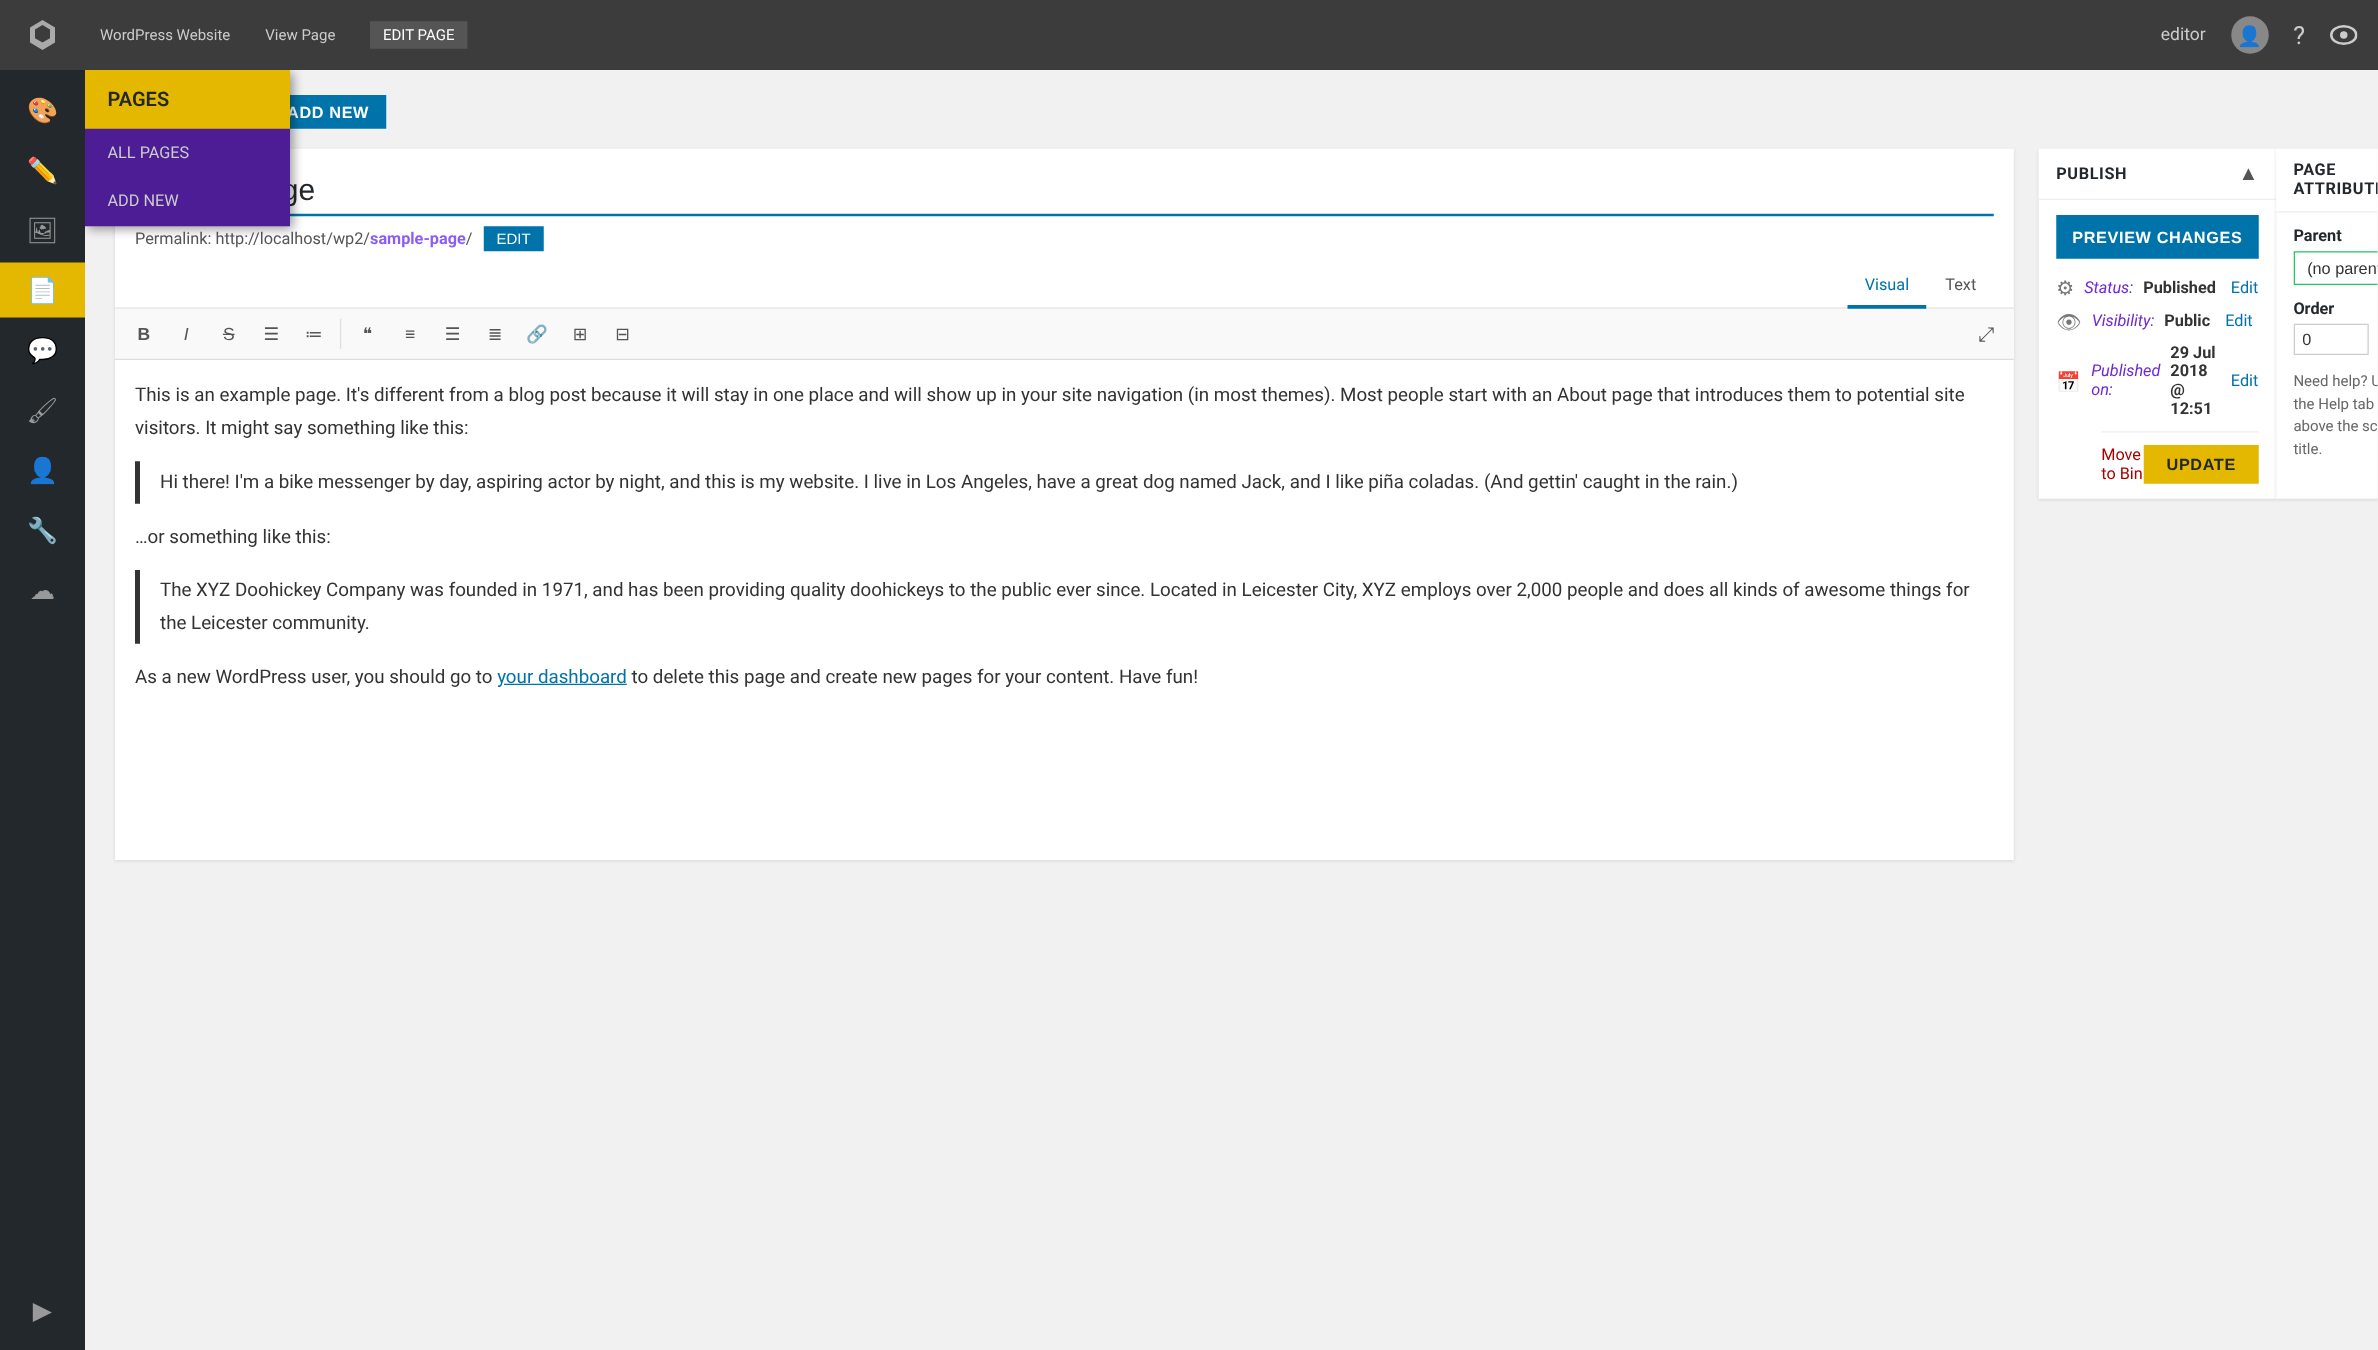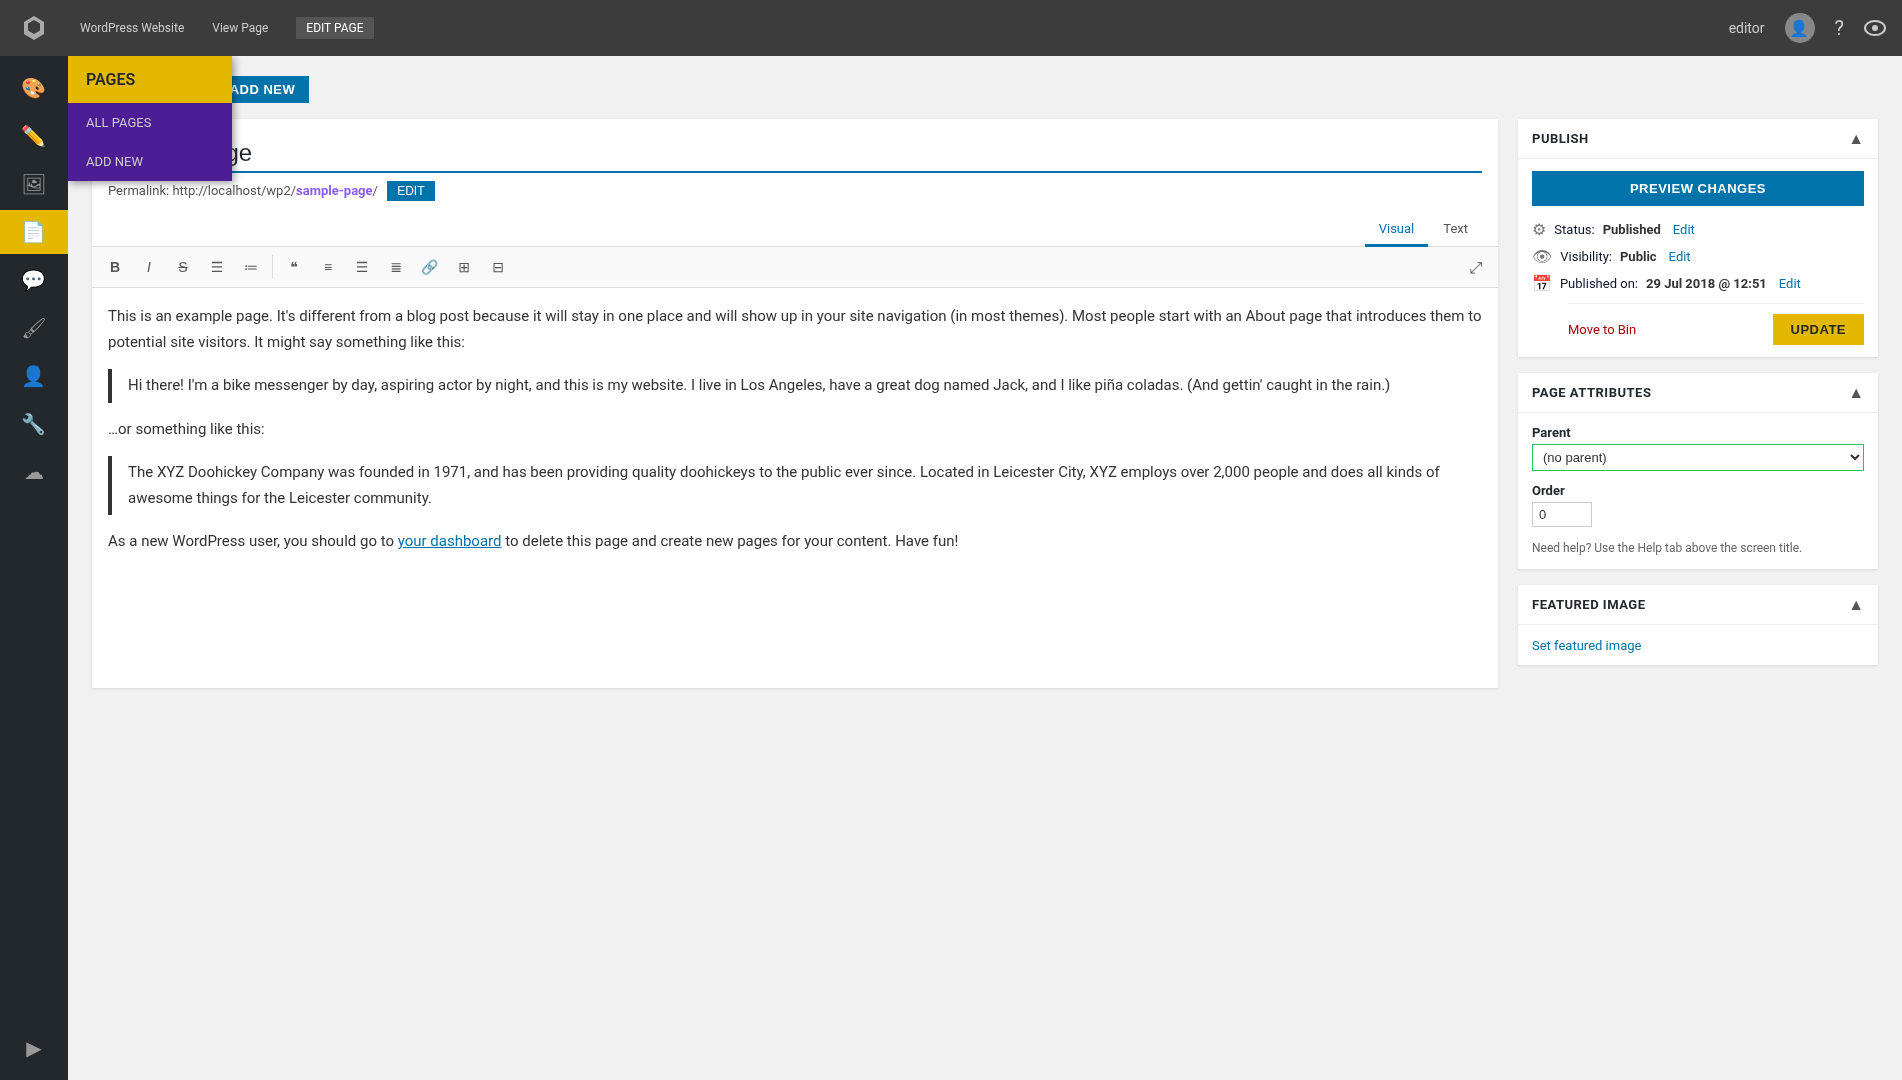--- a/index.html
+++ b/index.html
@@ -236,24 +236,24 @@
     .editor-content blockquote {
       border-left: 4px solid #333;
       margin: 14px 0;
       padding: 4px 0 4px 16px;
       color: #333;
     }
     .editor-content a { color: #0073aa; }
 
     
     .right-sidebar {
-      width: 360px;
+      width: 247px;
       flex-shrink: 0;
       display: flex;
-      flex-direction: column;
+      flex-direction: row;
       gap: 0;
     }
 
     
     .metabox {
       background: #fff;
       box-shadow: 0 1px 3px rgba(0,0,0,0.1);
       margin-bottom: 16px;
     }
     .metabox-header {
@@ -297,21 +297,21 @@
 
     .publish-row {
       display: flex;
       align-items: center;
       gap: 8px;
       margin-bottom: 8px;
       font-size: 13px;
       color: #555;
     }
     .publish-row .icon { font-size: 16px; color: #777; }
-    .publish-row .label { color: #0f172a; }
+    .publish-row .label { color: #6d28d9; font-style: italic; }
     .publish-row .value { font-weight: 700; color: #333; }
     .publish-row .edit-link { color: #0073aa; cursor: pointer; margin-left: 4px; text-decoration: none; }
 
     .publish-actions {
       display: flex;
       align-items: center;
       justify-content: space-between;
       padding-top: 10px;
       border-top: 1px solid #eee;
       margin-top: 10px;

